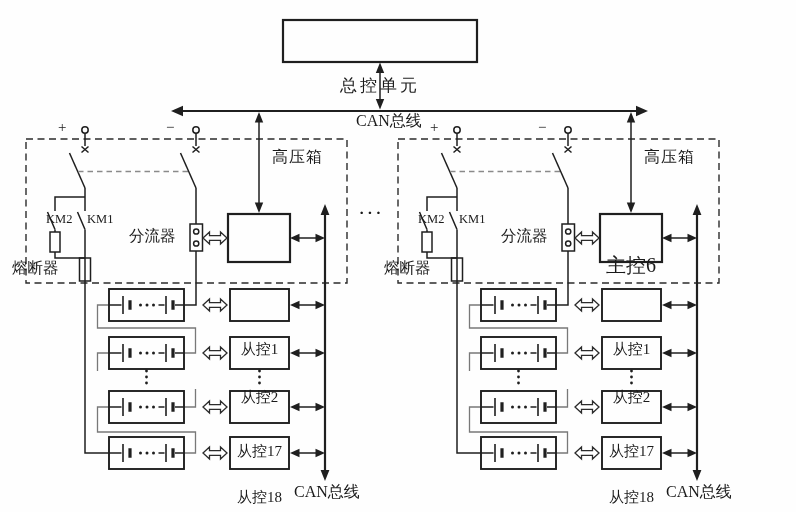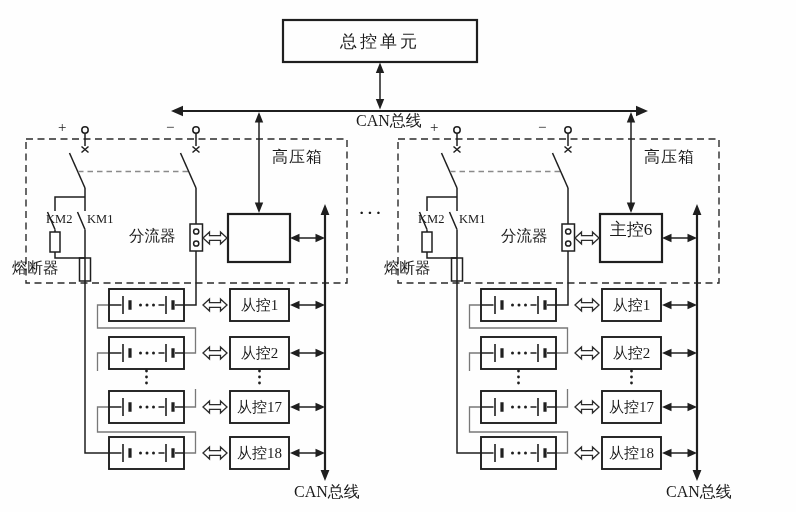--- a/index.html
+++ b/index.html
@@ -12,21 +12,21 @@
   .wfill{fill:#ffffff;stroke:#2b2b2b;stroke-width:1.3;}
   .gray{stroke:#787878;stroke-width:1.3;}
   .dashbox{stroke-dasharray:7 4.5;stroke-width:1.4;stroke:#2b2b2b;}
   .dashlink{stroke-dasharray:5.5 4;stroke:#8a8a8a;stroke-width:1.3;}
   .box2{stroke-width:2.2;}
   .box18{stroke-width:1.9;}
   .thick{stroke-width:2.2;}
   .barthin{stroke-width:1.6;}
   .barfat{stroke-width:3.2;}
   .lbl{position:absolute;white-space:nowrap;line-height:1.15;}
-  .boxlbl{position:absolute;display:flex;align-items:center;justify-content:center;white-space:nowrap;}
+  .boxlbl{position:absolute;display:flex;align-items:center;justify-content:center;white-space:nowrap;margin-top:44px;}
 </style>
 </head>
 <body>
 
 <div class="stage">
 
   <svg width="796" height="512" viewBox="0 0 796 512">
     <defs>
 
       <path id="oarrow" class="wfill" d="M-12 0 L-5.5 -6 L-5.5 -2.4 L5.5 -2.4 L5.5 -6 L12 0 L5.5 6 L5.5 2.4 L-5.5 2.4 L-5.5 6 Z"></path>
@@ -140,20 +140,20 @@
   <div class="boxlbl" style="left:230px;top:437px;width:59px;height:32px;font-size:15px;">从控18</div>
   <div class="lbl" style="left:294px;top:483px;font-size:16px;">CAN总线</div>
 
   <div class="lbl" style="left:644px;top:148px;font-size:16px;letter-spacing:1px;">高压箱</div>
   <div class="lbl" style="left:430px;top:119px;font-size:15px;">+</div>
   <div class="lbl" style="left:538px;top:119px;font-size:15px;">−</div>
   <div class="lbl" style="left:418px;top:212px;font-size:12.5px;">KM2</div>
   <div class="lbl" style="left:459px;top:212px;font-size:12.5px;">KM1</div>
   <div class="lbl" style="left:501px;top:227px;font-size:15.5px;">分流器</div>
   <div class="lbl" style="left:384px;top:259px;font-size:15.5px;">熔断器</div>
-  <div class="boxlbl" style="left:600px;top:210px;width:62px;height:38px;font-size:17px;">主控6</div>
+  <div class="boxlbl" style="left:600px;top:202px;width:62px;height:38px;font-size:20px;">主控6</div>
   <div class="boxlbl" style="left:602px;top:289px;width:59px;height:32px;font-size:15px;">从控1</div>
   <div class="boxlbl" style="left:602px;top:337px;width:59px;height:32px;font-size:15px;">从控2</div>
   <div class="boxlbl" style="left:602px;top:391px;width:59px;height:32px;font-size:15px;">从控17</div>
   <div class="boxlbl" style="left:602px;top:437px;width:59px;height:32px;font-size:15px;">从控18</div>
   <div class="lbl" style="left:666px;top:483px;font-size:16px;">CAN总线</div>
 
 </div>
 
 </body></html>

